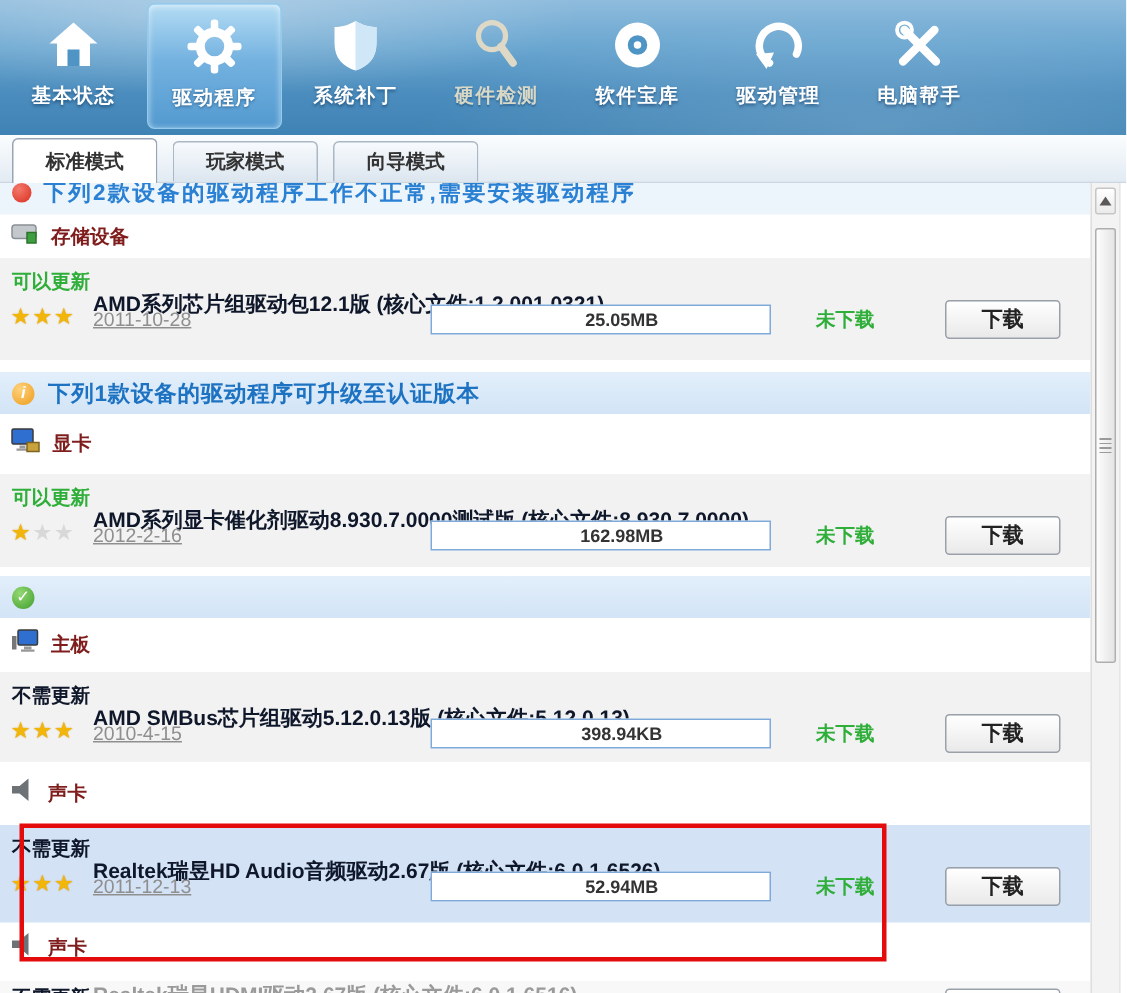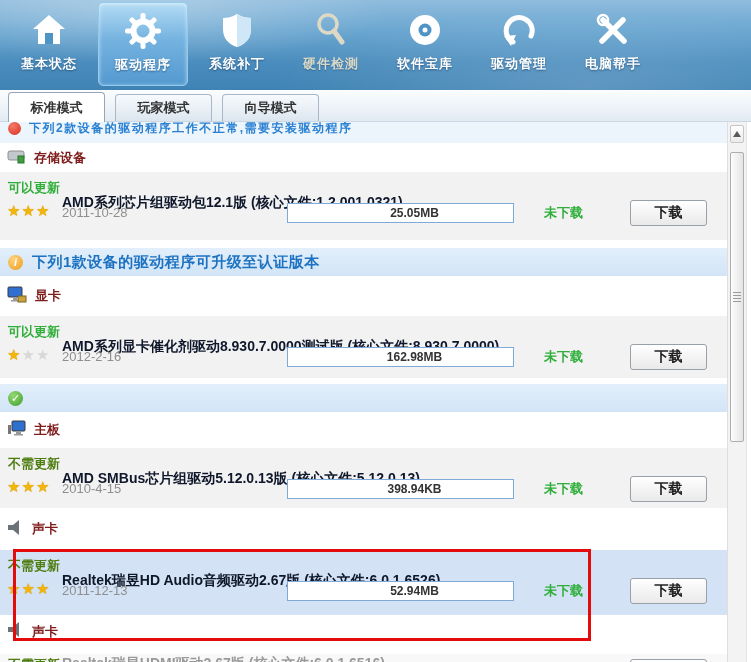--- a/index.html
+++ b/index.html
@@ -32,46 +32,46 @@
     font-size:13px;font-weight:bold;color:#333;border:1px solid #aab7c5;border-bottom:none;
     border-radius:4px 4px 0 0;background:linear-gradient(180deg,#f7fafd,#dce6ef);cursor:default;}
   .tab.active{background:#fff;height:30px;border-color:#97a5b6;position:relative;z-index:2;margin-bottom:-1px;}
 
   
   .content{position:absolute;top:122px;left:0;width:727px;height:540px;background:#fff;overflow:hidden;}
 
   .clippedhdr{height:21px;overflow:hidden;position:relative;background:#ecf4fc;}
   .clippedhdr .inner{position:absolute;top:-8px;left:8px;height:28px;display:flex;align-items:center;gap:8px;}
   .dot-red{width:13px;height:13px;border-radius:50%;background:radial-gradient(circle at 35% 30%,#f3796b,#da2e1e);flex:none;}
-  .chtxt{color:#2a80d2;font-weight:bold;font-size:12px;letter-spacing:1.5px;white-space:nowrap;}
+  .chtxt{color:#2a80d2;font-weight:bold;font-size:15px;letter-spacing:1.5px;white-space:nowrap;}
 
   .section{height:28px;background:linear-gradient(180deg,#e3effb,#d2e4f6);
     display:flex;align-items:center;gap:9px;padding-left:8px;}
   .stitle{color:#1d73c2;font-weight:bold;font-size:15px;letter-spacing:.5px;}
   .sicon{width:15px;height:15px;border-radius:50%;color:#fff;font-size:11px;font-weight:bold;
     display:flex;align-items:center;justify-content:center;flex:none;line-height:1;}
   .sicon.info{background:radial-gradient(circle at 35% 30%,#ffd27c,#ec9c1c);font-style:italic;}
   .sicon.ok{background:radial-gradient(circle at 35% 30%,#94d872,#3f9e2e);}
 
   .cat{display:flex;align-items:center;gap:8px;padding-left:7px;background:#fff;}
   .cat .clabel{color:#7f1d1d;font-size:13px;font-weight:bold;}
   .h29{height:29px}.h40{height:40px}.h36{height:36px}.h42{height:42px}.h33{height:33px}
   .sp8{height:8px;background:#fff}.sp6{height:6px;background:#fff}
 
   .drow{position:relative;width:727px;}
   .drow.gray{background:#f2f2f2;}
   .drow.blue{background:#d4e2f6;}
   .h68{height:68px}.h62{height:62px}.h60{height:60px}.h65{height:65px}
   .status{position:absolute;left:8px;top:7px;font-size:13px;font-weight:bold;white-space:nowrap;}
-  .st-green{color:#2fae39}.st-gray{color:#4d7c0f}
+  .st-green{color:#2fae39}.st-gray{color:#0f172a}
   .dname{position:absolute;left:62px;top:22px;font-size:14px;font-weight:bold;color:#0f172a;white-space:nowrap;}
   .stars{position:absolute;left:7px;top:30px;font-size:15px;letter-spacing:1px;white-space:nowrap;}
   .stars .on{color:#f2b50a;text-shadow:0 0 1px #c98c00;font-weight:normal;}
   .stars .off{color:#d8d8d8;font-weight:normal;}
-  .date{position:absolute;left:62px;top:33px;font-size:13px;color:#8f8f8f;}
+  .date{position:absolute;left:62px;top:33px;font-size:13px;color:#8f8f8f;text-decoration:underline;}
   .sizebox{position:absolute;left:287px;top:31px;width:227px;height:20px;border:1px solid #7fa9d9;
     background:#fff;text-align:center;font-size:12px;font-weight:bold;color:#333;line-height:18px;padding-left:28px;}
   .dstate{position:absolute;left:544px;top:32px;font-size:13px;font-weight:bold;color:#2fae39;white-space:nowrap;}
   .dlbtn{position:absolute;left:630px;top:28px;width:77px;height:26px;border:1px solid #9aa0a8;border-radius:3px;
     background:linear-gradient(180deg,#ffffff,#e9e9e9);font-size:14px;font-weight:bold;color:#222;
     font-family:inherit;cursor:pointer;}
 
   .clippedrow{height:8px;overflow:hidden;position:relative;background:#f8f8f8;}
   .clippedrow .status{top:2px;}
   .clippedrow .dname{top:1px;color:#9a9a9a;}

